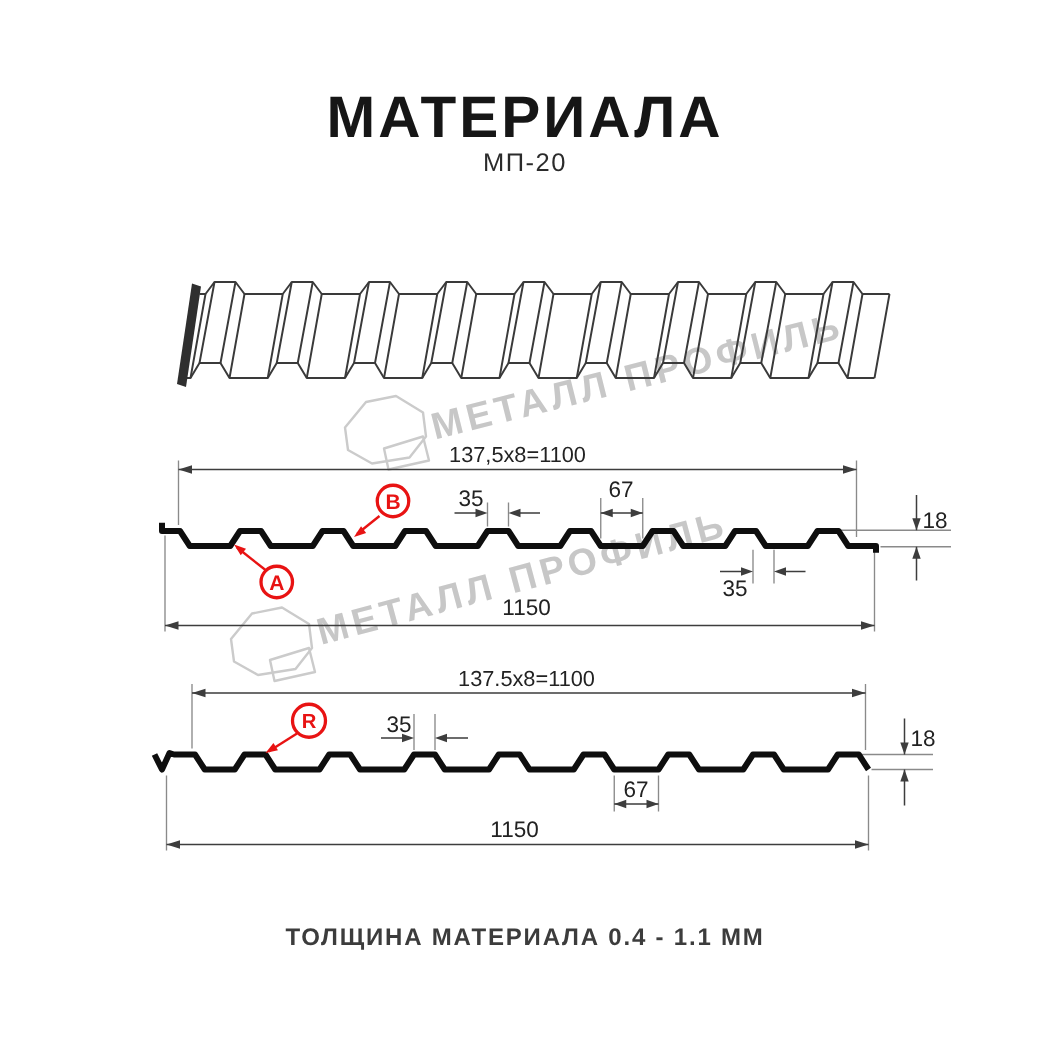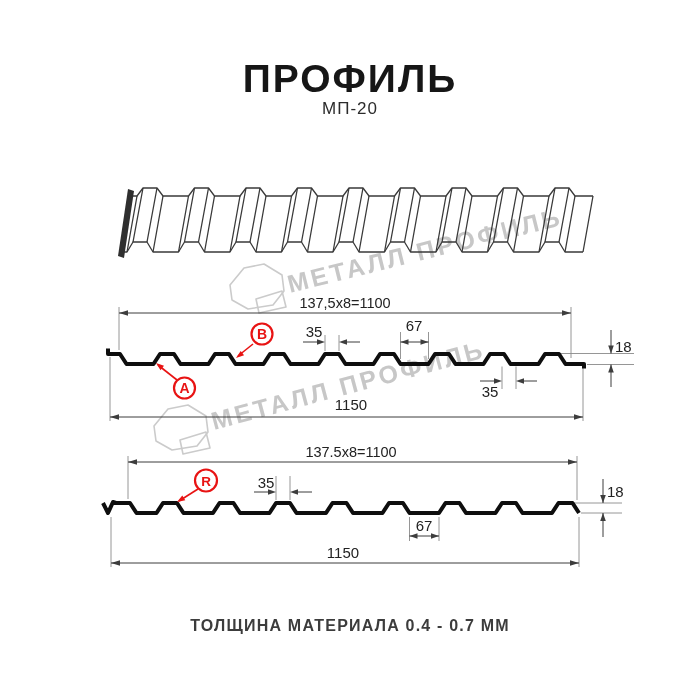--- a/index.html
+++ b/index.html
@@ -23,21 +23,21 @@
   .redtext{font-family:"Liberation Sans",sans-serif;font-weight:bold;fill:#e81313;}
   .wmtext{font-family:"Liberation Sans",sans-serif;font-weight:bold;font-size:25px;
           letter-spacing:3px;fill:#c7c7c7;}
   .wmlogo{fill:none;stroke:#cbcbcb;stroke-width:1.6;stroke-linejoin:round;}
 </style>
 </head>
 <body>
 
 <div class="canvas">
 
-  <div class="title">ПРОФИЛЬ</div>
+  <div class="title">МАТЕРИАЛА</div>
   <div class="subtitle">МП-20</div>
 
   <svg width="700" height="700" viewBox="0 0 700 700">
 
     <g>
       <g transform="translate(228,263)">
         <path class="wmlogo" d="M2,22 L16,5 L36,1 L54,12 L56,28 L45,42 L20,46 L4,37 Z"></path>
         <path class="wmlogo" d="M28,36 L54,28 L58,44 L31,50 Z"></path>
       </g>
       <text class="wmtext" transform="translate(290,293) rotate(-14)">МЕТАЛЛ ПРОФИЛЬ</text>
@@ -129,15 +129,15 @@
       <g>
         <line class="red" stroke-width="1.6" x1="198" y1="489" x2="179" y2="501"></line>
         <polygon fill="#e81313" points="177,502 182.3,495.4 185.3,500.2"></polygon>
         <circle class="red" stroke-width="2.2" cx="206" cy="480.5" r="11"></circle>
         <text class="redtext" font-size="13.5" text-anchor="middle" x="206" y="485.5">R</text>
       </g>
     </g>
 
   </svg>
 
-  <div class="footer">ТОЛЩИНА МАТЕРИАЛА 0.4 - 0.7 ММ</div>
+  <div class="footer">ТОЛЩИНА МАТЕРИАЛА 0.4 - 1.1 ММ</div>
 
 </div>
 
 </body></html>

